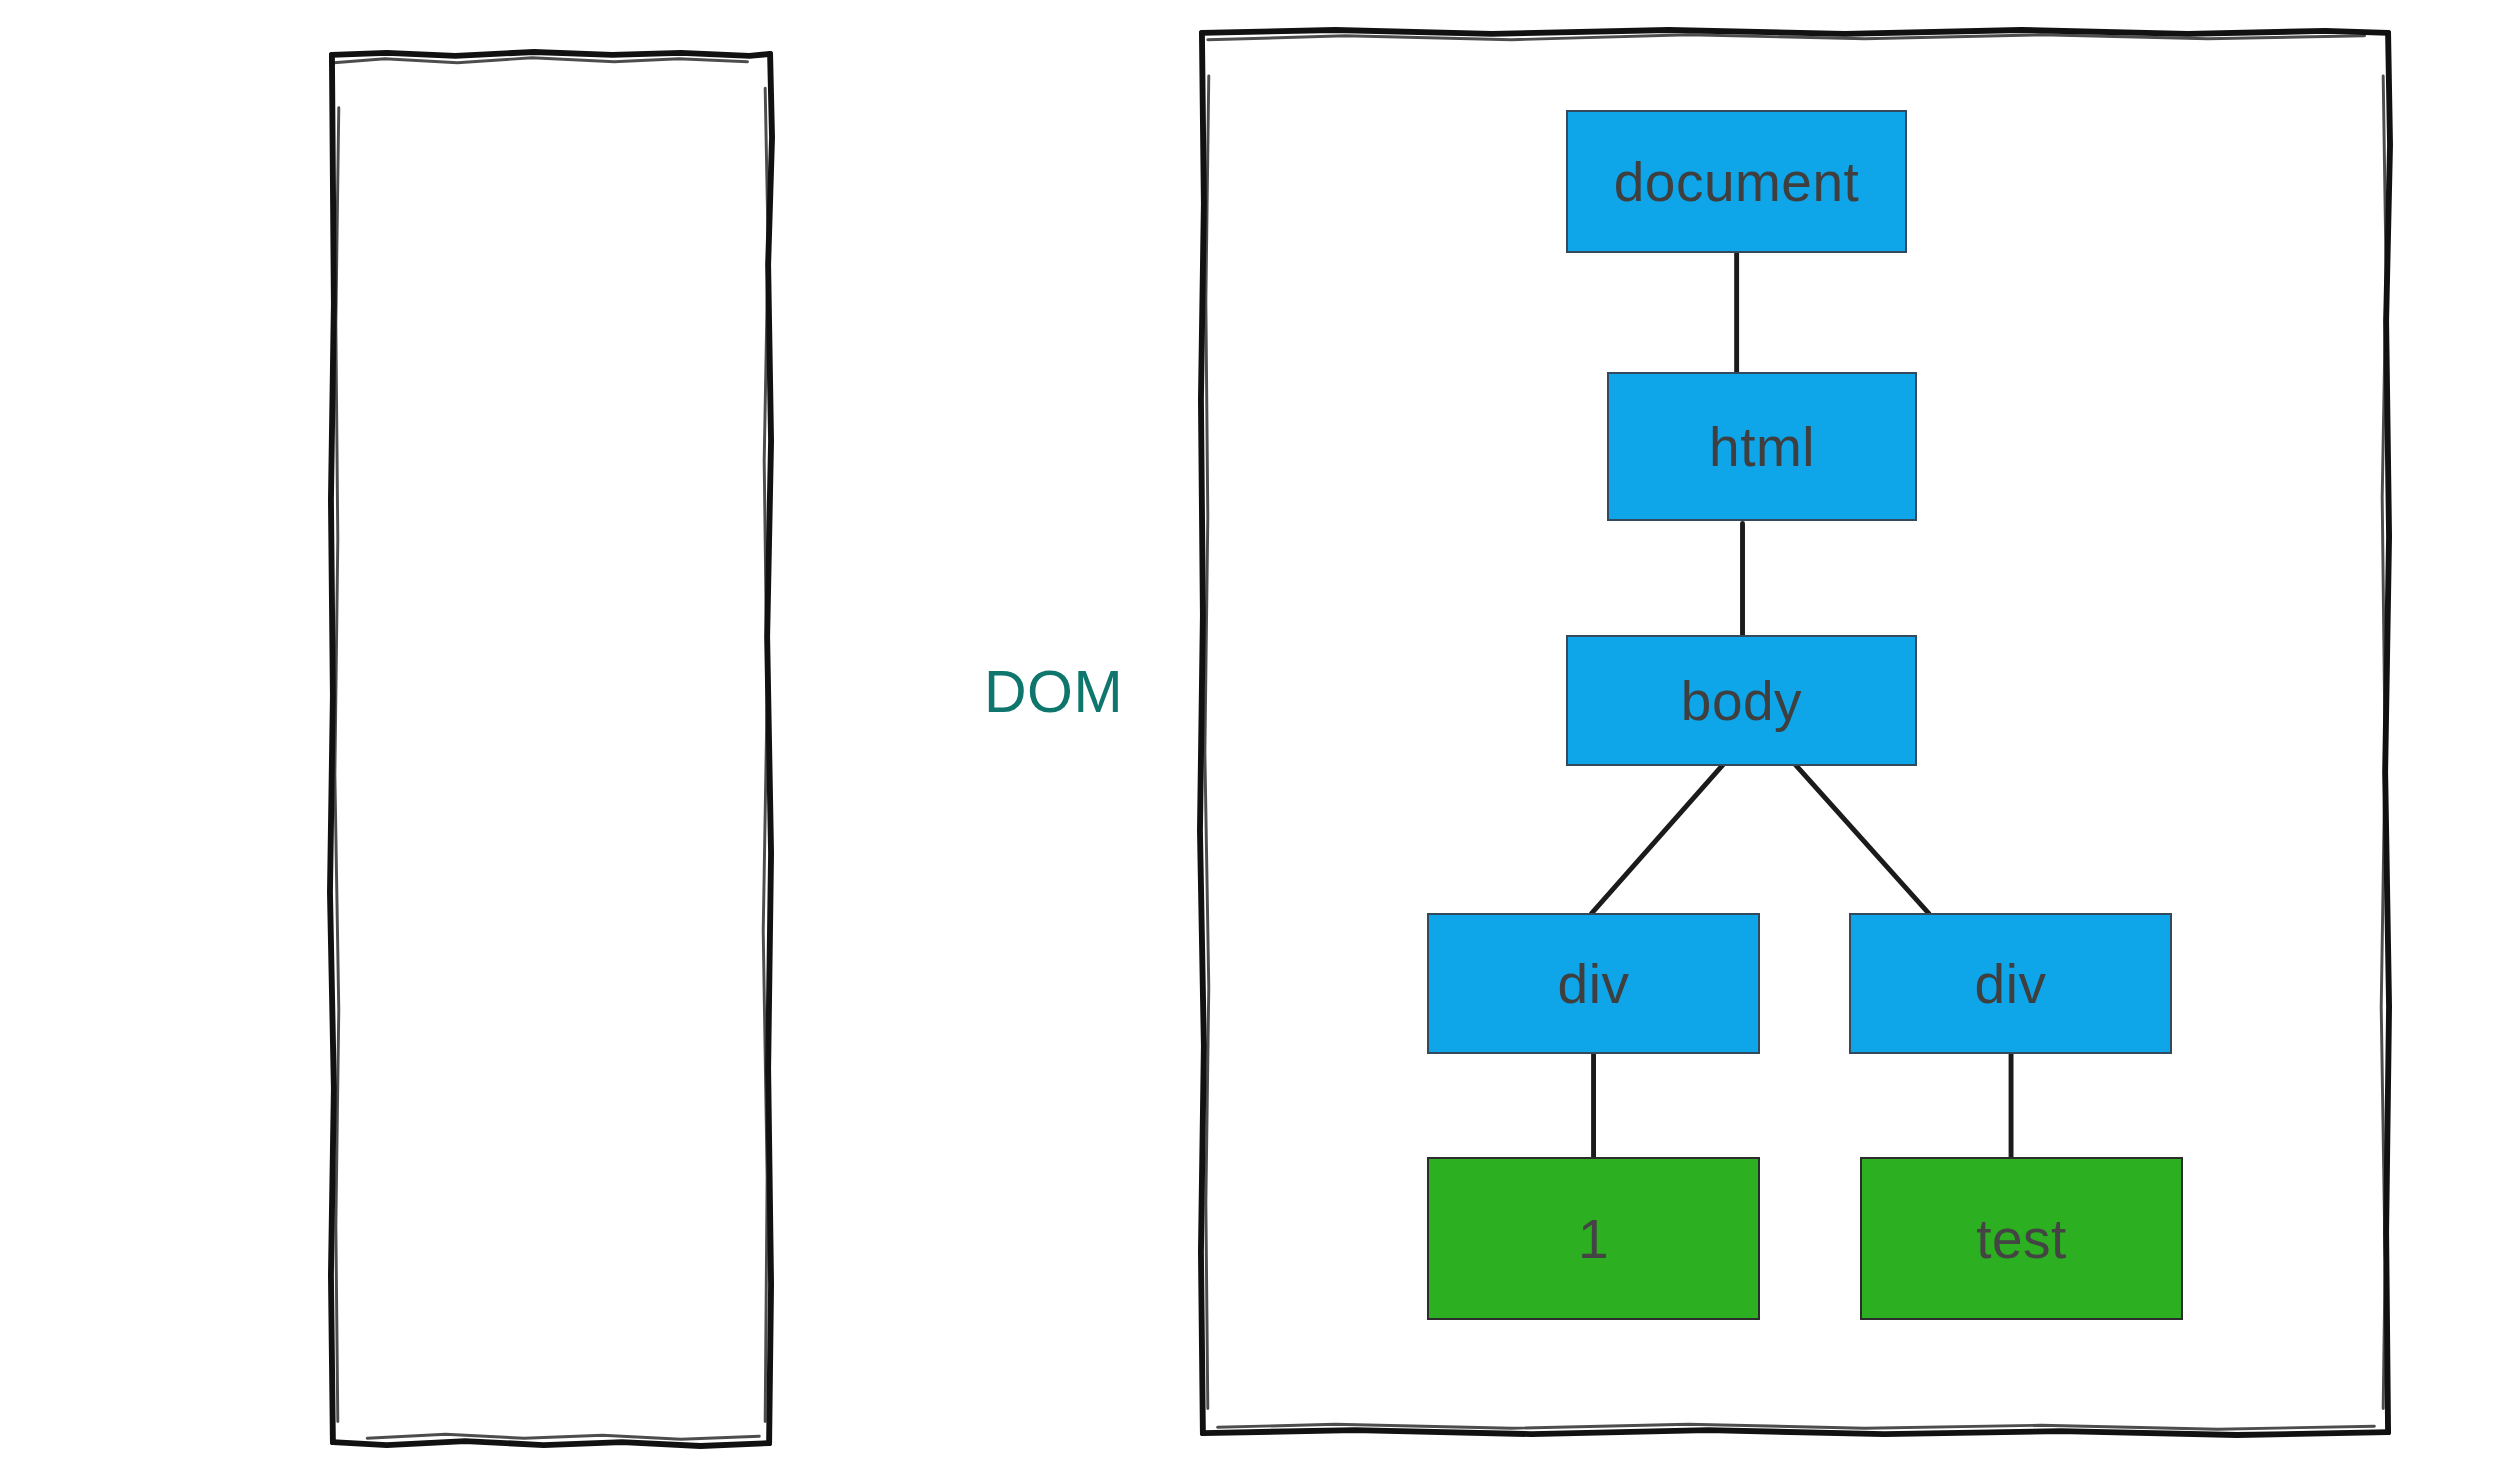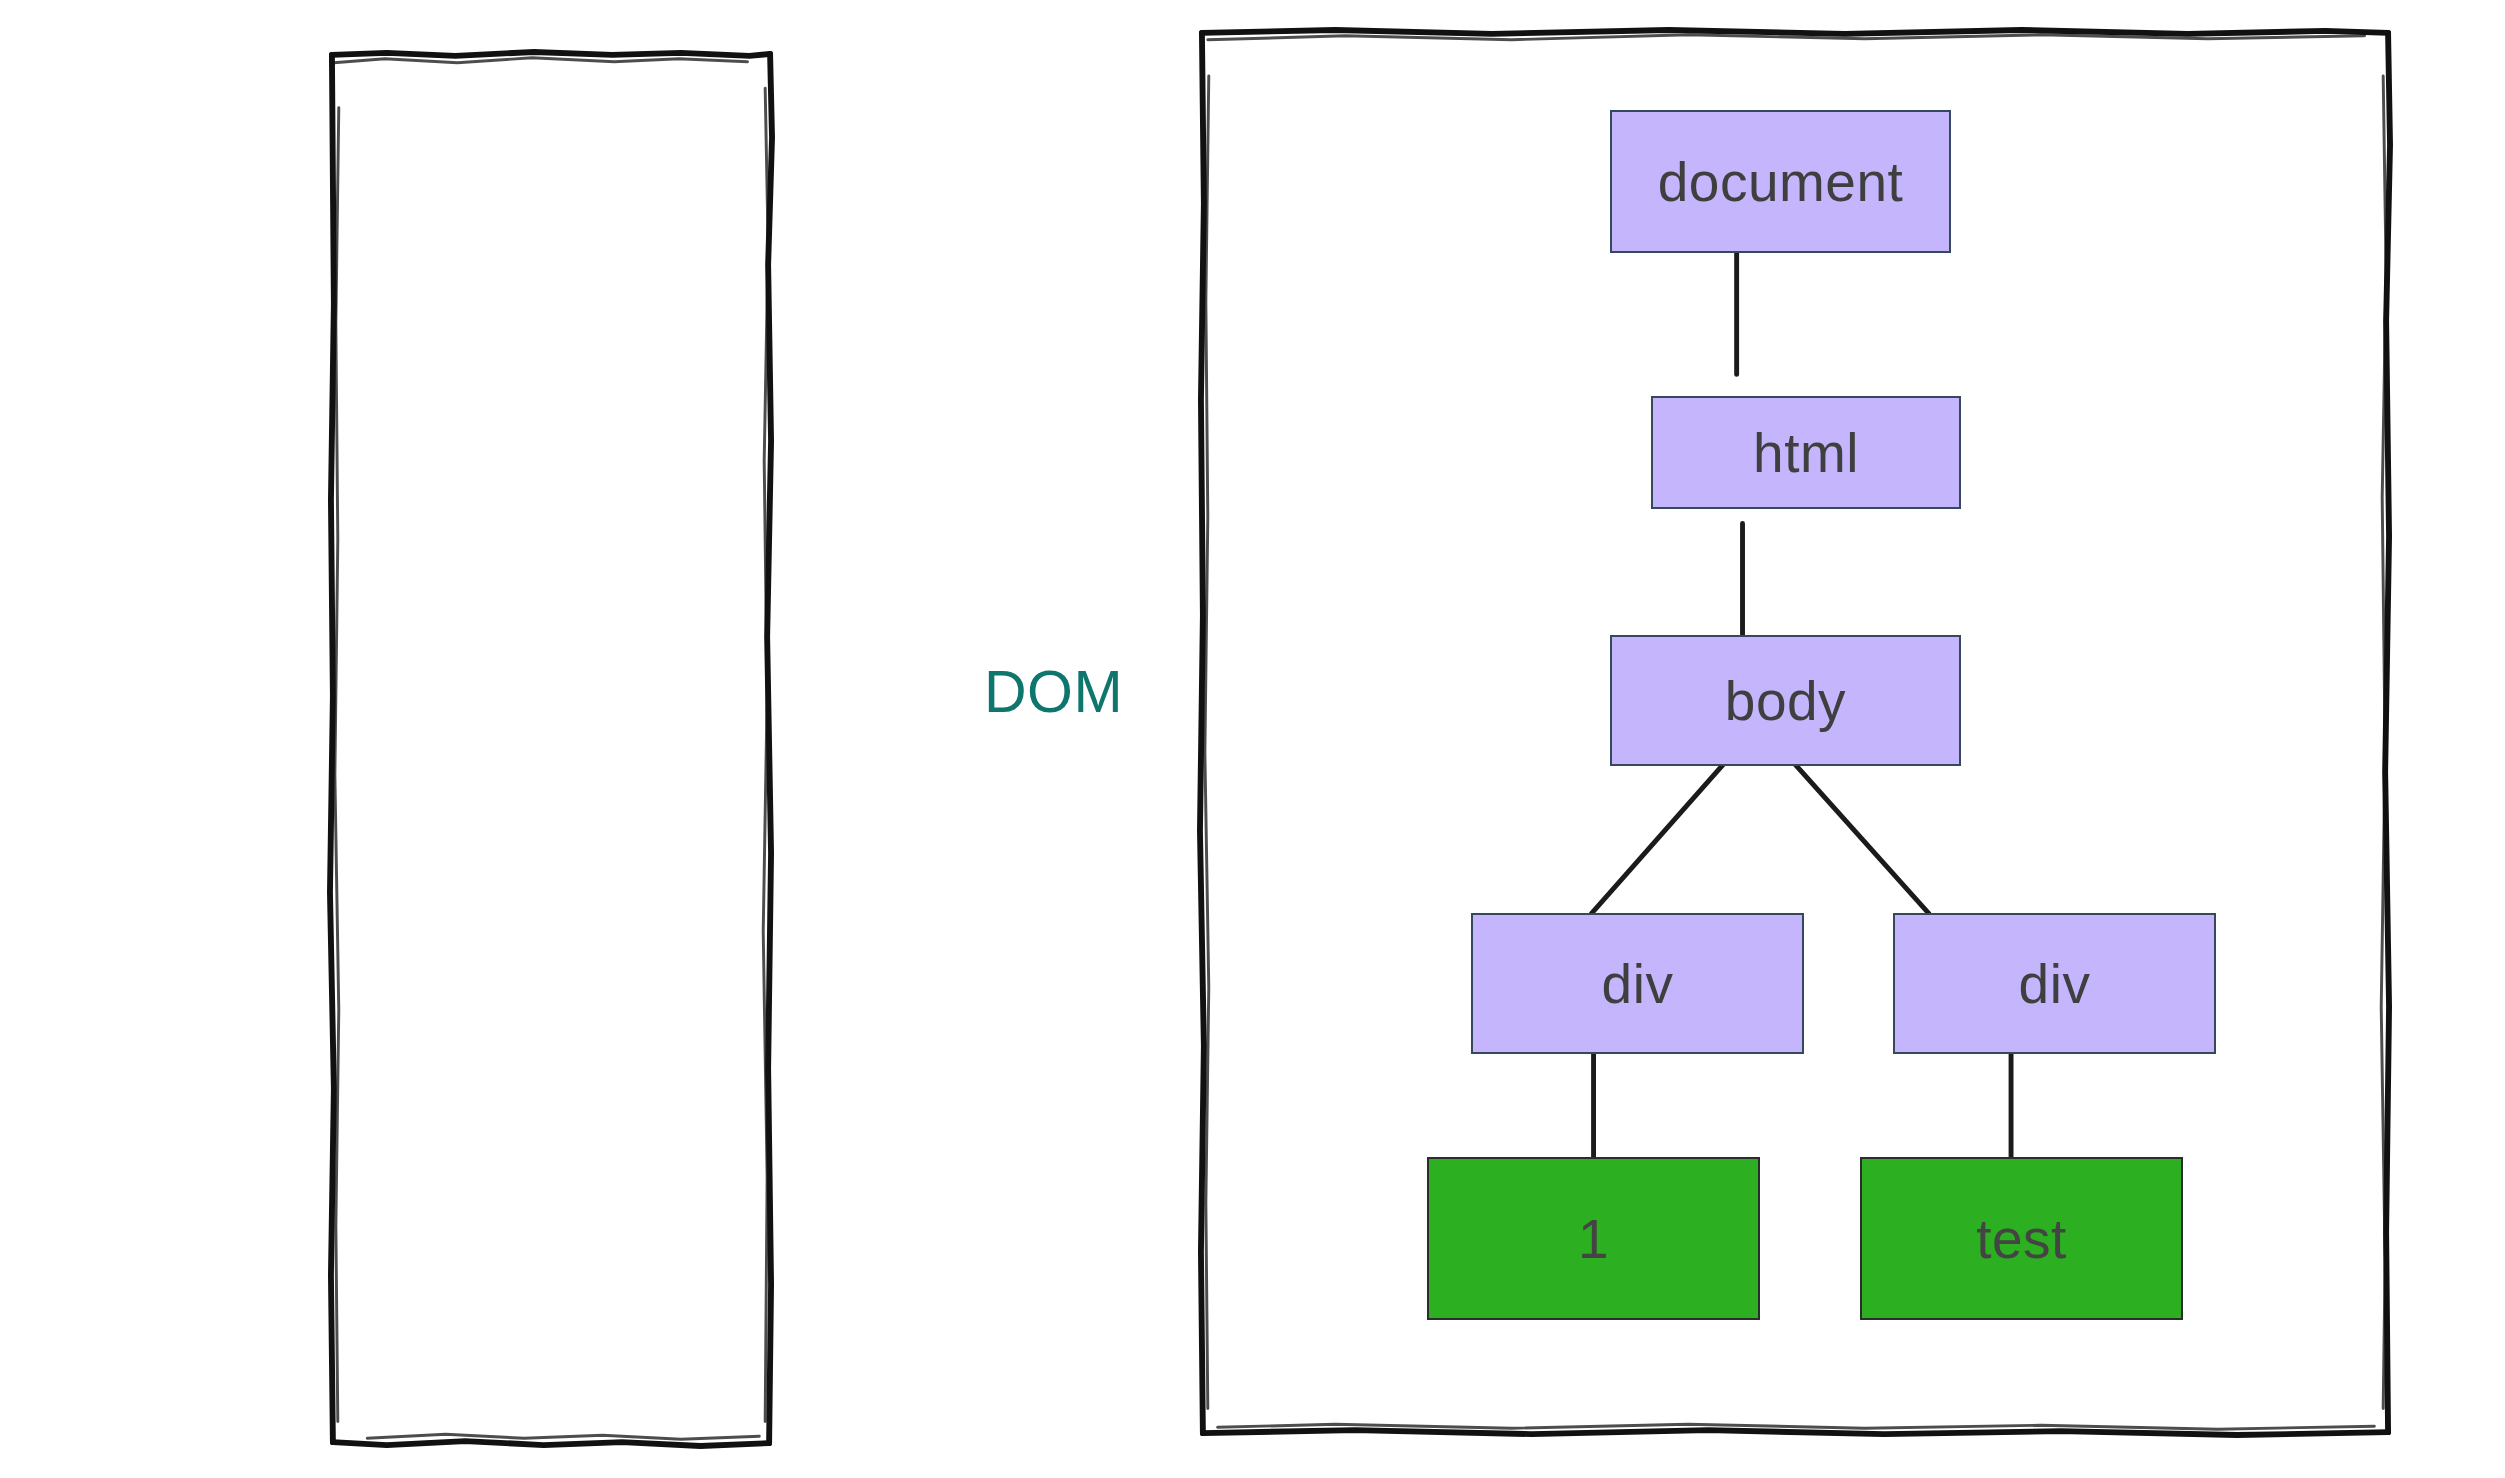--- a/index.html
+++ b/index.html
@@ -54,23 +54,22 @@
     align-items: center;
     justify-content: center;
     box-sizing: border-box;
     border: 2.9px solid #3b3b3b;
     color: #3f3f3f;
     font-size: 55px;
     letter-spacing: 0.5px;
     font-weight: 400;
   }
   .node.blue {
-    background: #c4b5fd;
+    background: #0ea5e9;
     border-color: #35495c;
-    margin-left: 44px;
   }
   .node.green {
     background: #2caf20;
     border-color: #2c2c2c;
     color: #444444;
   }
 
   
   #edges {
     position: absolute;
@@ -123,21 +122,21 @@
       <line x1="1760" y1="778" x2="1624" y2="932" stroke="#1b1b1b" stroke-width="5" stroke-linecap="round"></line>
       <line x1="1830" y1="778" x2="1968" y2="932" stroke="#1b1b1b" stroke-width="5" stroke-linecap="round"></line>
       <line x1="1626" y1="1076" x2="1626" y2="1180" stroke="#1b1b1b" stroke-width="5" stroke-linecap="round"></line>
       <line x1="2052" y1="1076" x2="2052" y2="1180" stroke="#1b1b1b" stroke-width="5" stroke-linecap="round"></line>
     </svg>
 
   <div id="nodes-layer">
       <div class="node blue" style="left: 1566px; top: 110px; width: 341px; height: 143px;">
         <span>document</span>
       </div>
-      <div class="node blue" style="left: 1607px; top: 396px; width: 310px; height: 113px;">
+      <div class="node blue" style="left: 1607px; top: 372px; width: 310px; height: 149px;">
         <span>html</span>
       </div>
       <div class="node blue" style="left: 1566px; top: 635px; width: 351px; height: 131px;">
         <span>body</span>
       </div>
       <div class="node blue" style="left: 1427px; top: 913px; width: 333px; height: 141px;">
         <span>div</span>
       </div>
       <div class="node blue" style="left: 1849px; top: 913px; width: 323px; height: 141px;">
         <span>div</span>

